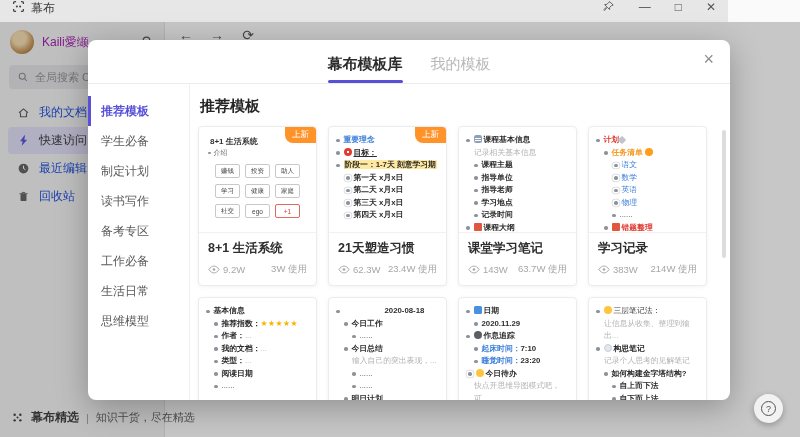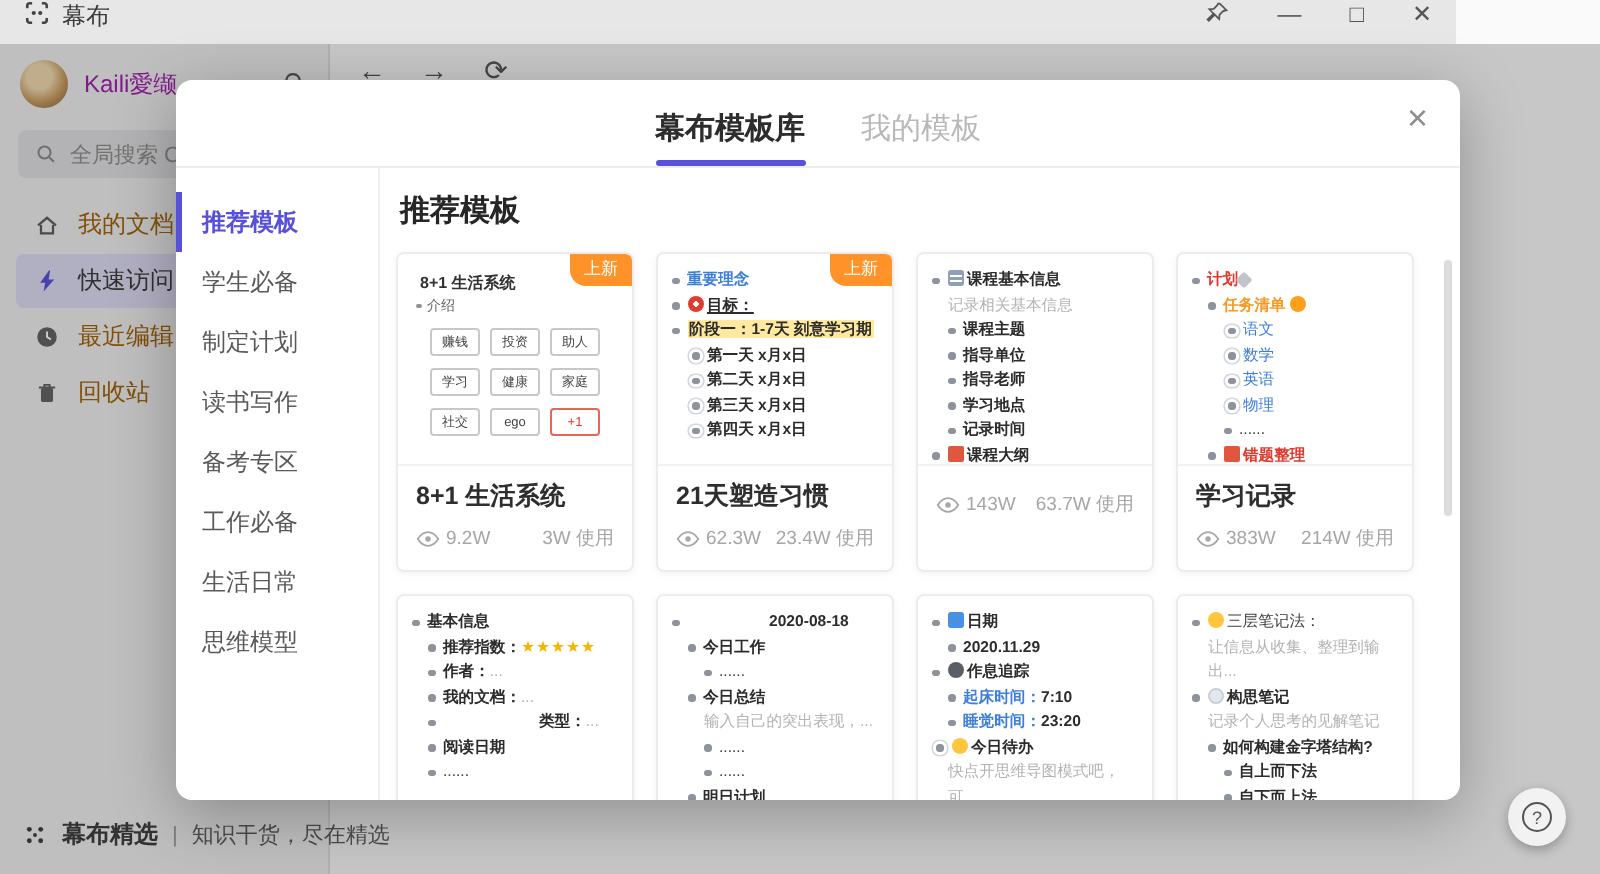--- a/index.html
+++ b/index.html
@@ -18,21 +18,21 @@
   .user-row{display:flex;align-items:center;padding:8px 10px 6px;}
   .avatar{width:24px;height:24px;border-radius:50%;background:radial-gradient(circle at 40% 35%, #f0d9ae 0 30%, #c89a5e 60%, #7c5c33 100%);flex:0 0 auto;}
   .user-name{margin-left:8px;font-size:12px;color:#a21caf;white-space:nowrap;}
   .user-caret{margin-left:4px;font-size:9px;color:#888;}
   .bell{margin-left:auto;}
   .search-box{margin:5px 9px 4px;height:24px;background:#e1e1e3;border-radius:4px;display:flex;align-items:center;
     padding:0 8px;gap:6px;overflow:hidden;}
   .search-box span{font-size:11px;color:#8f8f8f;white-space:nowrap;}
   .side-nav{margin-top:10px;}
   .nav-item{height:27px;margin:1px 8px;border-radius:4px;display:flex;align-items:center;padding-left:9px;gap:9px;
-    font-size:12px;color:#a16207;white-space:nowrap;}
+    font-size:12px;color:#1d4ed8;white-space:nowrap;}
   .nav-item.sel{background:#dedbf4;color:#3a3a3a;}
   .nav-item svg{flex:0 0 auto;}
 
   .main-area{position:absolute;left:166px;right:0;top:22px;bottom:0;background:#fafafa;z-index:1;}
   .toolbar{display:flex;gap:17px;padding:5px 0 0 13px;color:#555;font-size:14px;}
   .toolbar span{width:14px;text-align:center;}
 
   .brandbar{position:absolute;left:11px;bottom:11px;display:flex;align-items:center;gap:7px;z-index:2;}
   .brandbar .b-name{font-size:12px;font-weight:700;color:#3d3d3d;}
   .brandbar .b-div{font-size:11px;color:#9a9a9a;}
@@ -335,20 +335,21 @@
               <div class="oline" style="padding-left: 8px;">
                 <span class="blt"></span>
                 <span class="ltext"><span class="p-bold">记录时间</span></span>
               </div>
               <div class="oline" style="padding-left: 0px;">
                 <span class="blt"></span>
                 <span class="ltext"><span class="chip chip-book"></span><span class="p-bold">课程大纲</span></span>
               </div>
             </div>
     <div class="cfooter">
+      <div class="ctitle">课堂学习笔记</div>
       <div class="cstats">
         <span class="views">
           <svg width="12" height="9" viewBox="0 0 14 10">
                     <path d="M1 5c1.8-2.7 4-4 6-4s4.2 1.3 6 4c-1.8 2.7-4 4-6 4S2.8 7.7 1 5z" fill="none" stroke="#a8a8a8" stroke-width="1.1"></path>
                     <circle cx="7" cy="5" r="1.6" fill="#a8a8a8"></circle>
                   </svg>
           <span class="vnum">143W</span>
         </span>
         <span class="used">63.7W 使用</span>
       </div>
@@ -416,21 +417,21 @@
                 <span class="ltext"><span class="p-bold">推荐指数：</span><span class="p-star">★★★★★</span></span>
               </div>
               <div class="oline" style="padding-left: 8px;">
                 <span class="blt"></span>
                 <span class="ltext"><span class="p-bold">作者：</span><span class="p-gray">...</span></span>
               </div>
               <div class="oline" style="padding-left: 8px;">
                 <span class="blt"></span>
                 <span class="ltext"><span class="p-bold">我的文档：</span><span class="p-gray">...</span></span>
               </div>
-              <div class="oline" style="padding-left: 8px; gap: 48px;">
+              <div class="oline" style="padding-left: 8px;">
                 <span class="blt"></span>
                 <span class="ltext"><span class="p-bold">类型：</span><span class="p-gray">...</span></span>
               </div>
               <div class="oline" style="padding-left: 8px;">
                 <span class="blt"></span>
                 <span class="ltext"><span class="p-bold">阅读日期</span></span>
               </div>
               <div class="oline" style="padding-left: 8px;">
                 <span class="blt"></span>
                 <span class="ltext"><span>......</span></span>

